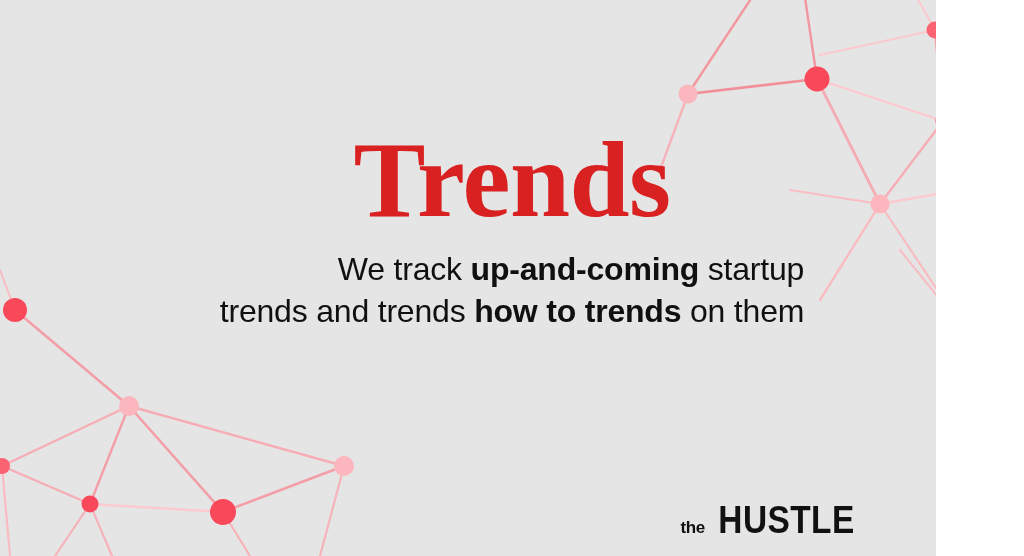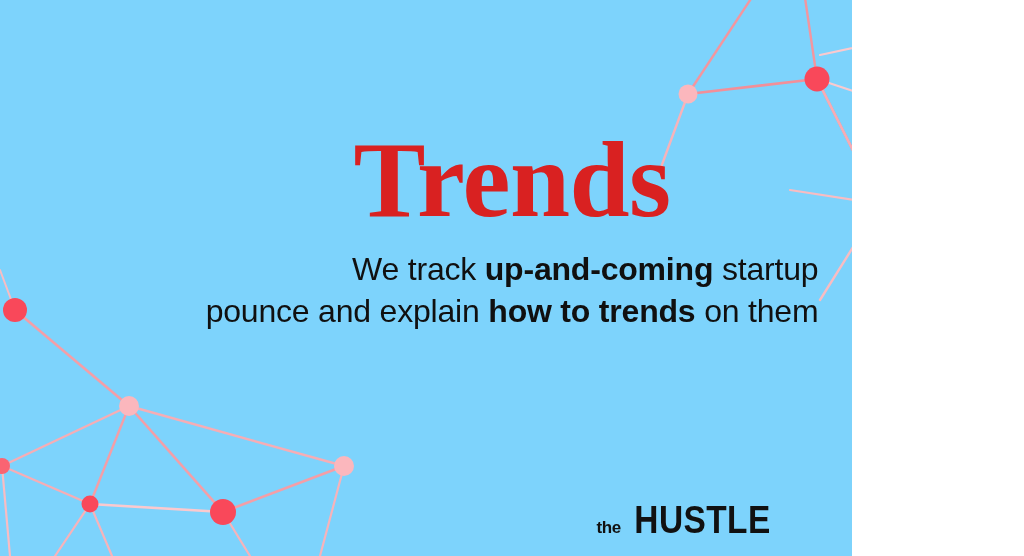--- a/index.html
+++ b/index.html
@@ -3,23 +3,23 @@
 <meta charset="utf-8">
 <style>
   html, body {
     margin: 0;
     padding: 0;
     background: #ffffff;
   }
 
   .card {
     position: relative;
-    width: 852px;
+    width: 936px;
     height: 556px;
-    background: #7dd3fc;
+    background: #e5e5e5;
     overflow: hidden;
     font-family: "Liberation Sans", sans-serif;
   }
 
   
   .network {
     position: absolute;
     top: 0;
     left: 0;
     width: 1024px;
@@ -171,21 +171,21 @@
       <circle cx="344" cy="466" r="10" fill="#fbb7bd"></circle>
     </g>
   </svg>
 
   <div class="content">
 
     <h1 class="title">Trends</h1>
 
     <p class="subtitle">
       <span class="subtitle-line"><span>We track </span><b>up-and-coming</b><span> startup</span></span>
-      <span class="subtitle-line"><span>pounce and explain </span><b>how to trends</b><span> on them</span></span>
+      <span class="subtitle-line"><span>trends and trends </span><b>how to trends</b><span> on them</span></span>
     </p>
   </div>
 
   <div class="logo">
     <span class="logo-the">the</span>
     <span class="logo-hustle">HUSTLE</span>
   </div>
 
 </div>
 

